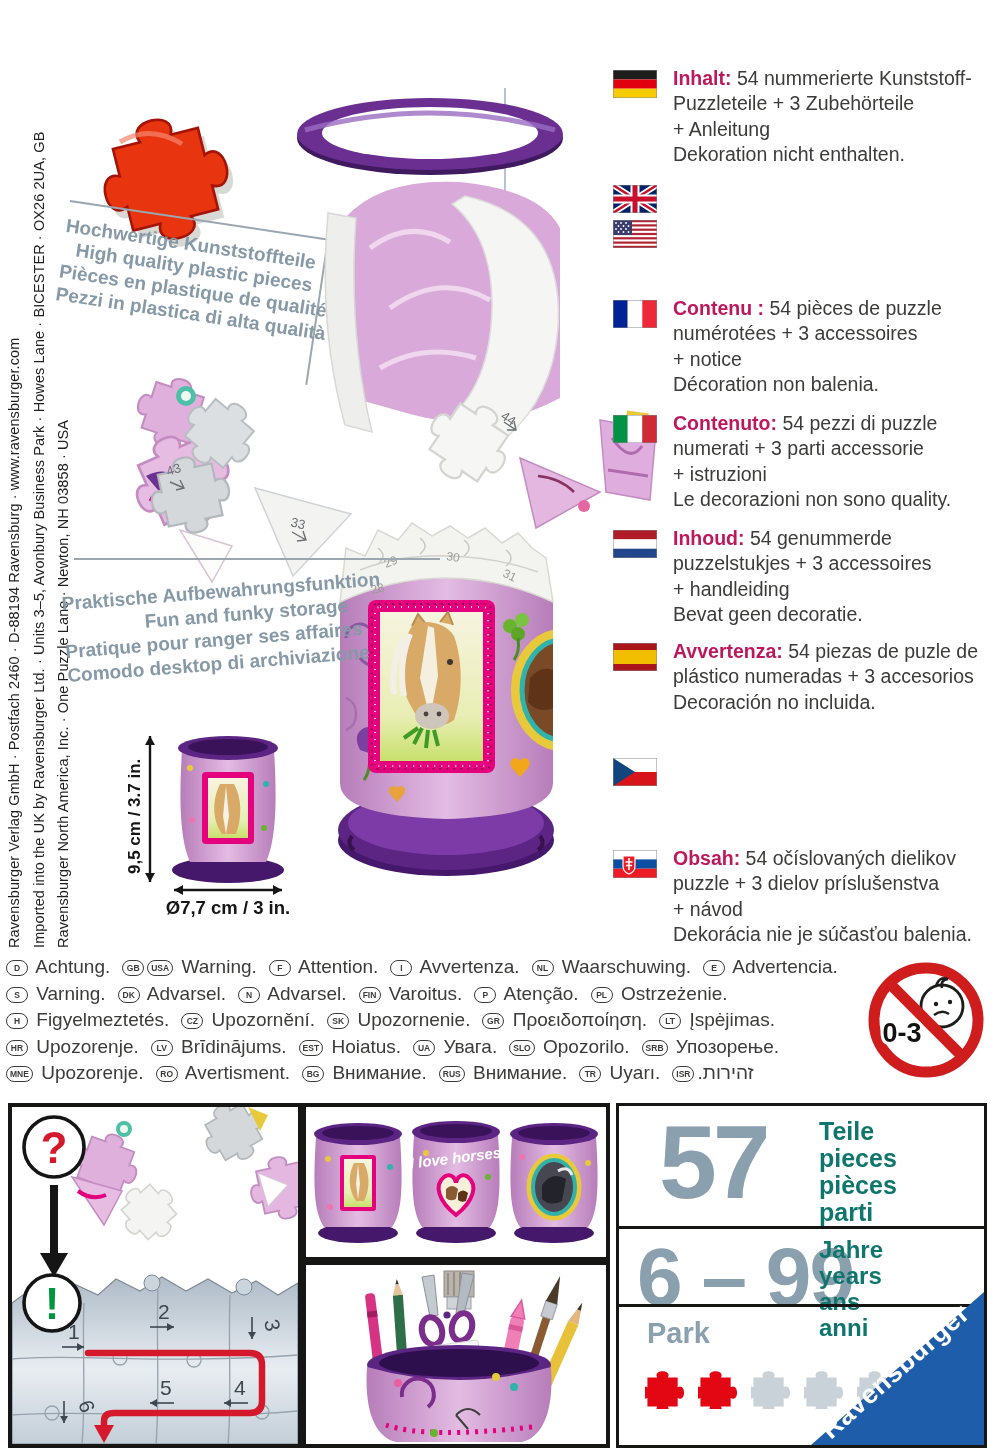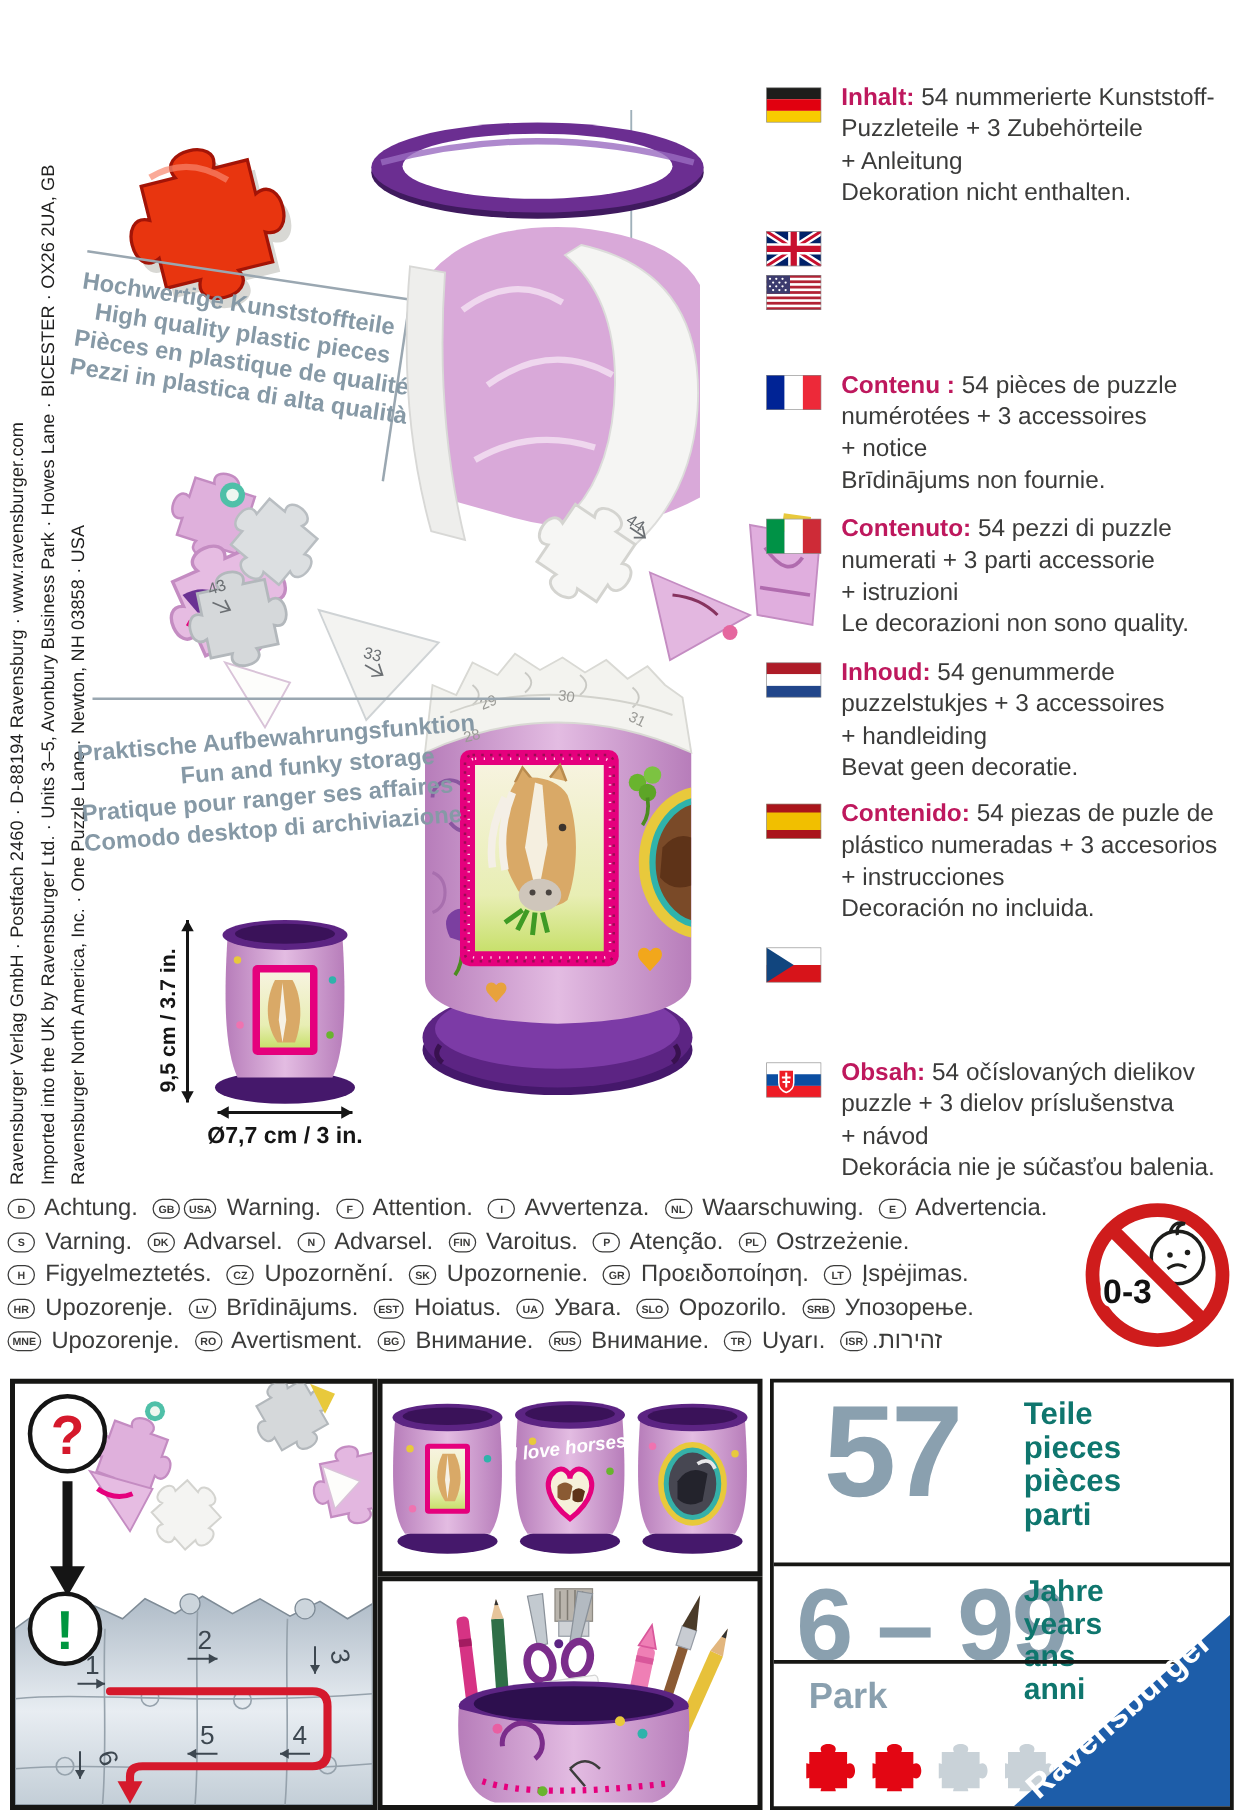--- a/index.html
+++ b/index.html
@@ -31,21 +31,21 @@
       margin-right:3px;vertical-align:2px;letter-spacing:0;}
   
   .bbox{position:absolute;background:#fff;border:4px solid #161614;box-sizing:border-box;}
   .boxA{left:8px;top:1103px;width:294px;height:345px;}
   .boxB{left:302px;top:1103px;width:308px;height:158px;}
   .boxC{left:302px;top:1261px;width:308px;height:187px;}
   .boxD{left:616px;top:1103px;width:371px;height:345px;border-width:3px;}
   .bbox svg{display:block;}
   
   .d-row{position:relative;box-sizing:border-box;}
-  .d-row1{height:144px;}
+  .d-row1{height:120px;}
   .d-row2{height:78px;border-top:3px solid #161614;}
   .d-row3{height:117px;border-top:3px solid #161614;}
   .d-num{position:absolute;left:40px;top:-4px;font-size:104px;font-weight:700;color:#8aa0af;letter-spacing:-4px;line-height:120px;}
   .d-num2{position:absolute;left:18px;top:-6px;font-size:82px;font-weight:700;color:#8aa0af;letter-spacing:-2px;line-height:108px;}
   .d-labels{position:absolute;left:200px;top:12px;font-size:25px;font-weight:700;color:#0f766e;line-height:27px;}
   .d-row2 .d-labels{top:8px;font-size:24px;line-height:26px;}
   .d-level-label{position:absolute;left:28px;top:10px;font-size:29px;font-weight:700;color:#8aa0af;}
   .d-pieces{position:absolute;left:26px;top:56px;display:flex;gap:7px;}
   .lvpc{width:46px;height:46px;color:#c9d2d8;}
   .lvpc use{fill:currentColor;}
@@ -323,21 +323,21 @@
           <rect x="14.7" width="14.6" height="28" fill="#fff"></rect>
           <rect x="29.3" width="14.7" height="28" fill="#ed2939"></rect>
           <rect width="44" height="28" fill="none" stroke="#888" stroke-width="1"></rect>
         </svg>
       </div>
     <div class="ctext">
         <div class="cline"><b class="clead">Contenu :</b> <span>54 pièces de puzzle</span></div>
         <div>
           <div class="cline">numérotées + 3 accessoires</div>
           <div class="cline">+ notice</div>
-          <div class="cline">Brīdinājums non fournie.</div>
+          <div class="cline">Décoration non balenia.</div>
         </div>
       </div>
   </div>
 
   <div class="csec" style="top:411px">
     <div class="cflags">
         <svg width="44" height="28">
           <rect width="14.7" height="28" fill="#009246"></rect>
           <rect x="14.7" width="14.6" height="28" fill="#fff"></rect>
           <rect x="29.3" width="14.7" height="28" fill="#ce2b37"></rect>
@@ -376,24 +376,23 @@
   <div class="csec" style="top:639px">
     <div class="cflags">
         <svg width="44" height="28">
           <rect width="44" height="28" fill="#f1bf00"></rect>
           <rect width="44" height="7" fill="#aa151b"></rect>
           <rect y="21" width="44" height="7" fill="#aa151b"></rect>
           <rect width="44" height="28" fill="none" stroke="#888" stroke-width="1"></rect>
         </svg>
       </div>
     <div class="ctext">
-        <div class="cline"><b class="clead">Contenido:</b> <span>54 piezas de puzle de</span></div>
+        <div class="cline"><b class="clead">Avvertenza:</b> <span>54 piezas de puzle de</span></div>
         <div>
           <div class="cline">plástico numeradas + 3 accesorios</div>
-          <div class="cline">+ instrucciones</div>
           <div class="cline">Decoración no incluida.</div>
         </div>
       </div>
   </div>
 
   <div class="csec" style="top:754px">
     <div class="cflags">
         <svg width="44" height="28">
           <rect width="44" height="14" fill="#fff"></rect>
           <rect y="14" width="44" height="14" fill="#d7141a"></rect>

